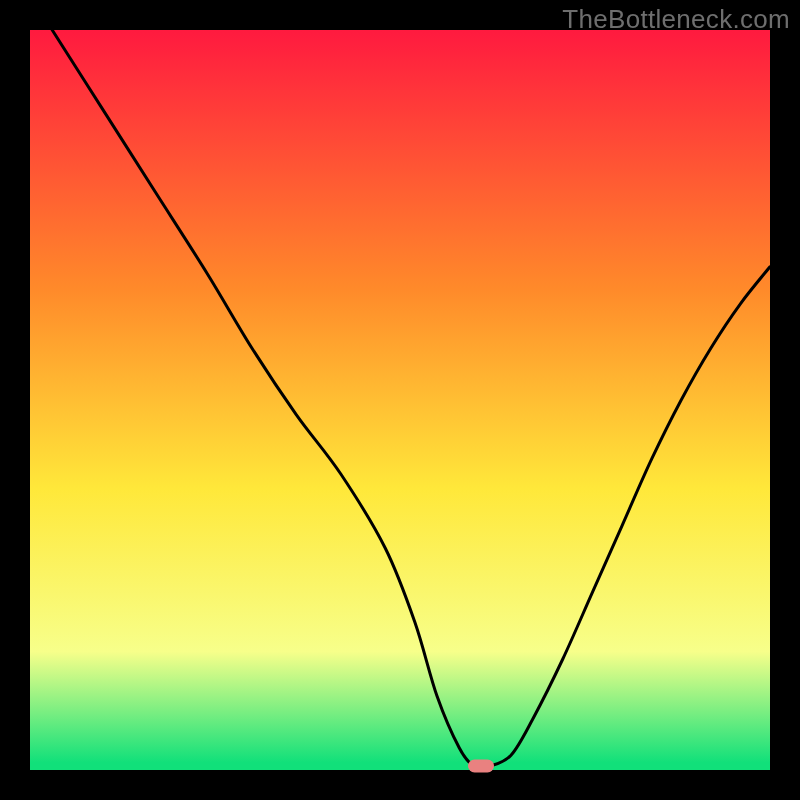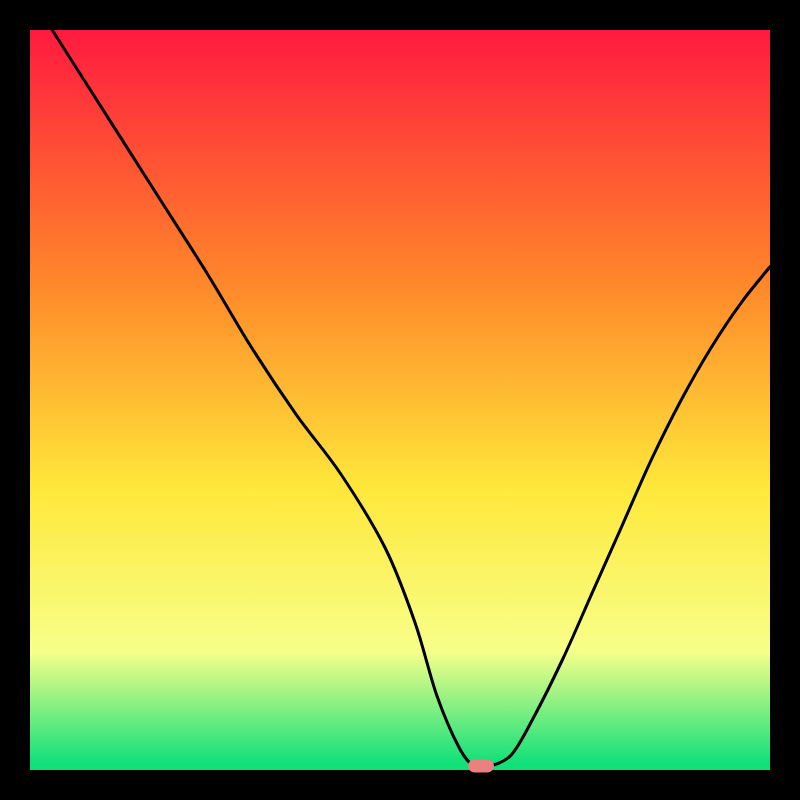--- a/index.html
+++ b/index.html
@@ -36,20 +36,21 @@
     border-radius: 7px;
     background: #e98180;
     transform: translate(-50%, -50%);
     z-index: 4;
   }
 </style>
 </head>
 <body>
 
 <div class="frame">
+  <div class="watermark">TheBottleneck.com</div>
 
   <div class="plot">
     <svg viewBox="0 0 740 740" preserveAspectRatio="none">
       <defs>
         <linearGradient id="bg-grad" x1="0" y1="0" x2="0" y2="1">
           <stop id="g0" offset="0%" stop-color="#ff1a3f"></stop>
           <stop id="g1" offset="35%" stop-color="#ff8a2a"></stop>
           <stop id="g2" offset="62%" stop-color="#ffe83a"></stop>
           <stop id="g3" offset="84%" stop-color="#f7ff8a"></stop>
           <stop id="g4" offset="99%" stop-color="#11e07a"></stop>

